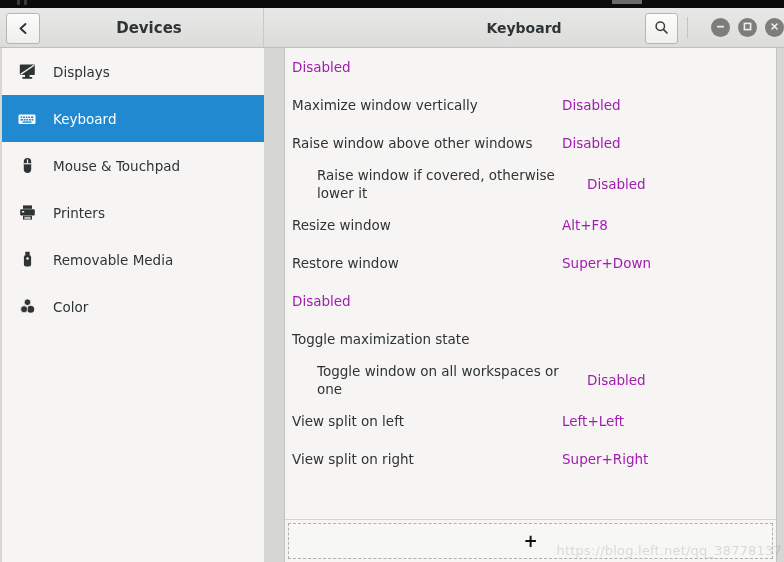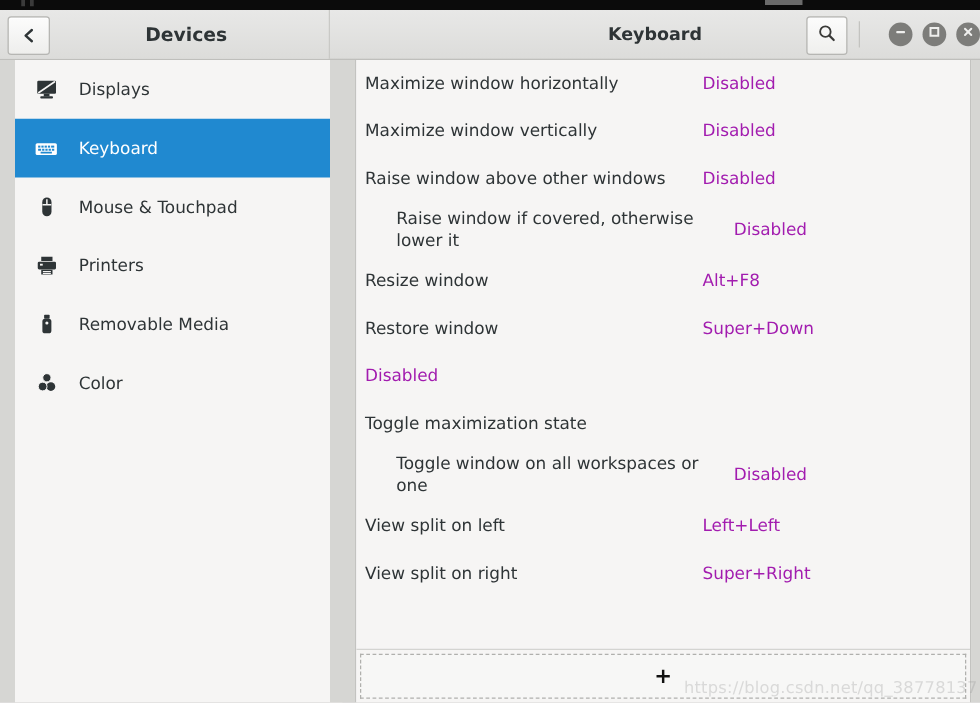--- a/index.html
+++ b/index.html
@@ -147,21 +147,21 @@
   .body-area {
     position: absolute;
     top: 40px; left: 0;
     width: 784px;
     height: 514px;
   }
 
   
   .sidebar {
     position: absolute;
-    left: 12px; top: 0;
+    left: 2px; top: 0;
     width: 263px;
     height: 514px;
     background: #f6f5f4;
     border-right: 1px solid #c9c9c6;
     box-sizing: border-box;
     overflow: hidden;
   }
   .side-item {
     position: relative;
     height: 47px;
@@ -432,21 +432,20 @@
 
     </div>
 
     <div class="gutter"></div>
 
     <div class="content">
 
       <div class="list-scroll">
 
         <div class="shortcut-row">
-          <div class="sc-name">Maximize window horizontally</div>
           <div class="sc-value">Disabled</div>
         </div>
 
         <div class="shortcut-row">
           <div class="sc-name">Maximize window vertically</div>
           <div class="sc-value">Disabled</div>
         </div>
 
 
         <div class="shortcut-row">
@@ -496,13 +495,13 @@
 
       <div class="add-area">
         <div class="add-button">+</div>
       </div>
 
     </div>
 
   </div>
 </div>
 
-<div class="watermark">https://blog.csdn.net/qq_38778137</div>
+<div class="watermark">https://blog.left.net/qq_38778137</div>
 
 </body></html>

